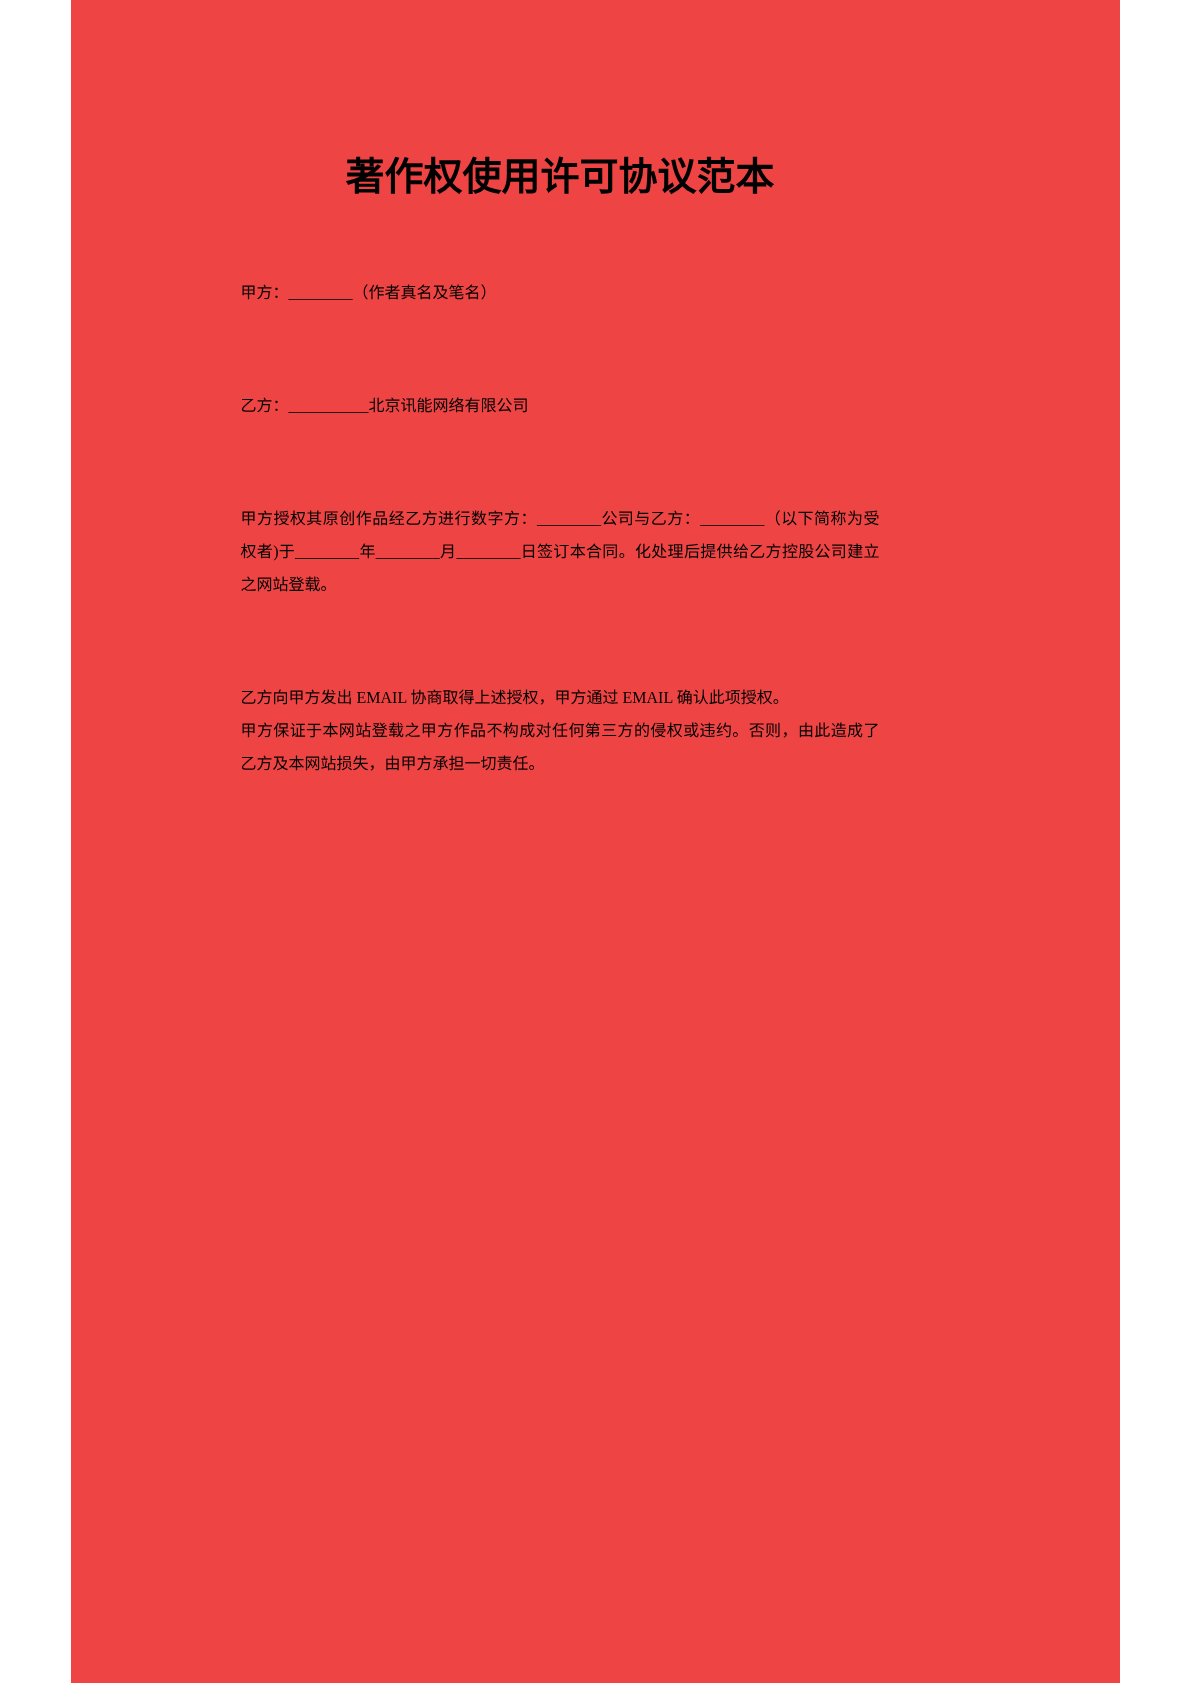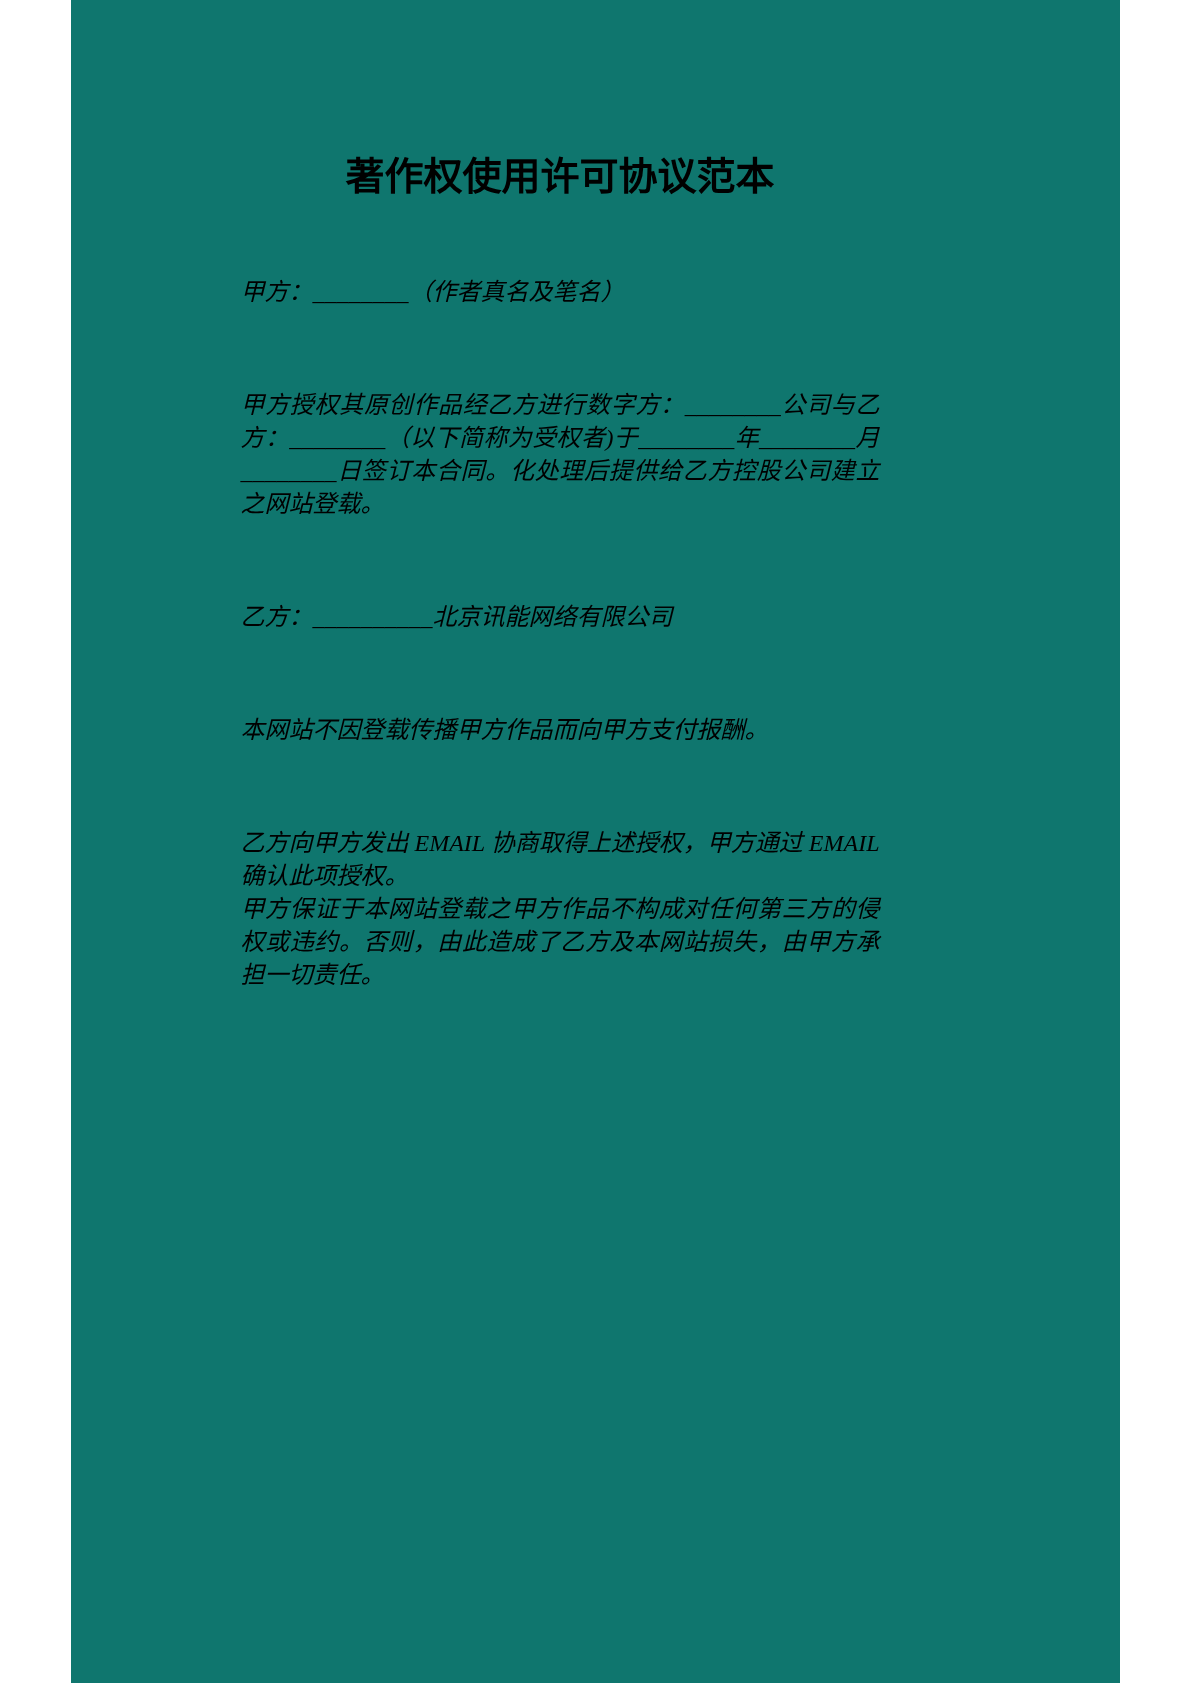--- a/index.html
+++ b/index.html
@@ -6,58 +6,56 @@
   html, body {
     margin: 0;
     padding: 0;
     background: #ffffff;
   }
   .page {
     position: relative;
     width: 1049px;
     height: 1683px;
     margin: 0 auto;
-    background: #0f766e;
+    background: #ef4444;
     color: #000000;
     font-family: "Liberation Serif", "DejaVu Serif", serif;
     padding: 150px 240px 0 170px;
     overflow: hidden;
   }
   .doc-title {
     font-size: 39px;
     font-weight: bold;
     text-align: center;
     line-height: 54px;
     margin: 0 0 72px 0;
     white-space: nowrap;
   }
   .para {
-    font-size: 24px;
+    font-size: 16px;
     line-height: 33px;
     margin: 0 0 80px 0;
     text-align: justify;
     word-break: break-all;
-    font-style: italic;
   }
   .para.last {
     margin-bottom: 0;
   }
 </style>
 </head>
 <body>
 
 <div class="page">
   <h1 class="doc-title">著作权使用许可协议范本</h1>
 
   <p class="para">甲方：________（作者真名及笔名）</p>
 
+  <p class="para">乙方：__________北京讯能网络有限公司</p>
+
   <p class="para">甲方授权其原创作品经乙方进行数字方：________公司与乙方：________（以下简称为受权者)于________年________月________日签订本合同。化处理后提供给乙方控股公司建立之网站登载。</p>
 
-  <p class="para">乙方：__________北京讯能网络有限公司</p>
 
-
-  <p class="para">本网站不因登载传播甲方作品而向甲方支付报酬。</p>
 
 
   <p class="para last">乙方向甲方发出 EMAIL 协商取得上述授权，甲方通过 EMAIL 确认此项授权。</p>
 
   <p class="para">甲方保证于本网站登载之甲方作品不构成对任何第三方的侵权或违约。否则，由此造成了乙方及本网站损失，由甲方承担一切责任。</p>
 </div>
 
 </body></html>

